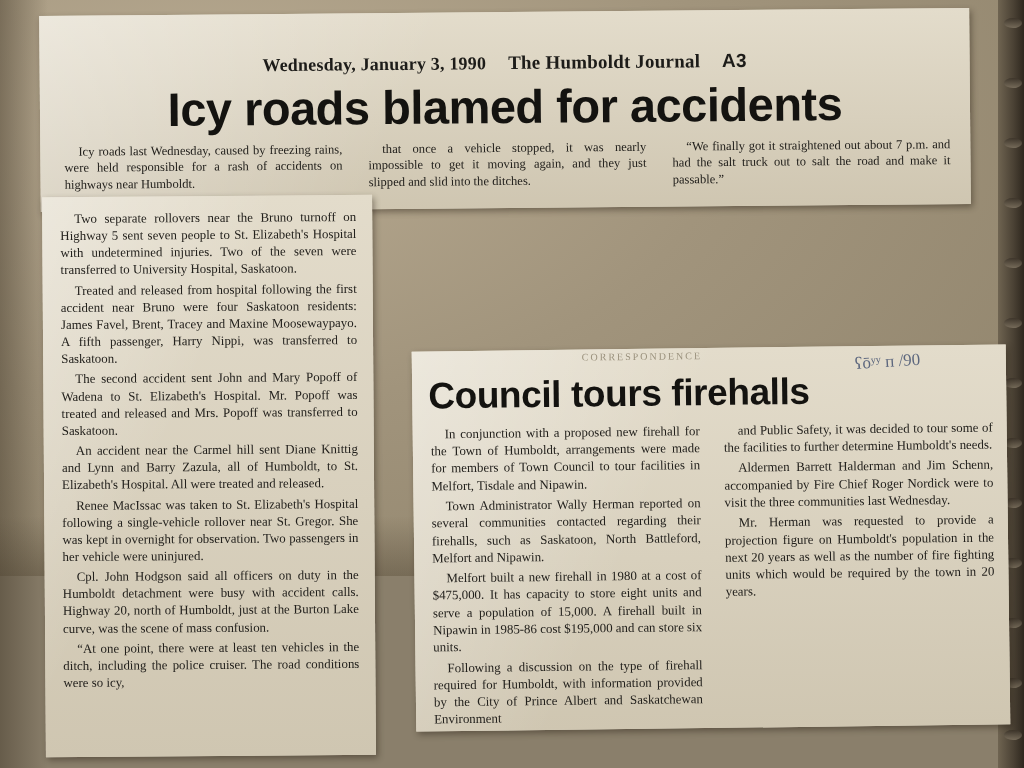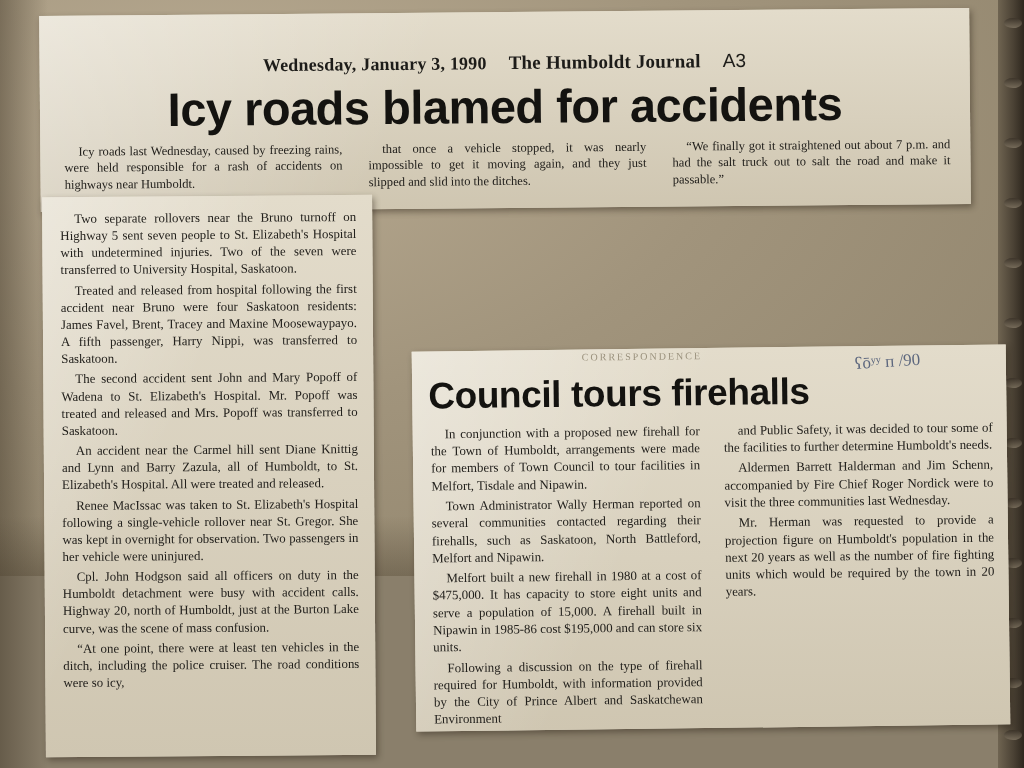--- a/index.html
+++ b/index.html
@@ -97,21 +97,21 @@
     color: #1d1c19;
   }
   .masthead .paper {
     font-family: "Liberation Serif", serif;
     font-weight: bold;
     font-size: 19px;
     color: #1d1c19;
   }
   .masthead .page-no {
     font-family: "Liberation Sans", sans-serif;
-    font-weight: normal;
+    font-weight: bold;
     font-size: 19px;
     color: #1d1c19;
   }
 
   .headline-main {
     font-family: "Liberation Sans", sans-serif;
     font-weight: bold;
     font-size: 47px;
     line-height: 1.05;
     text-align: center;

